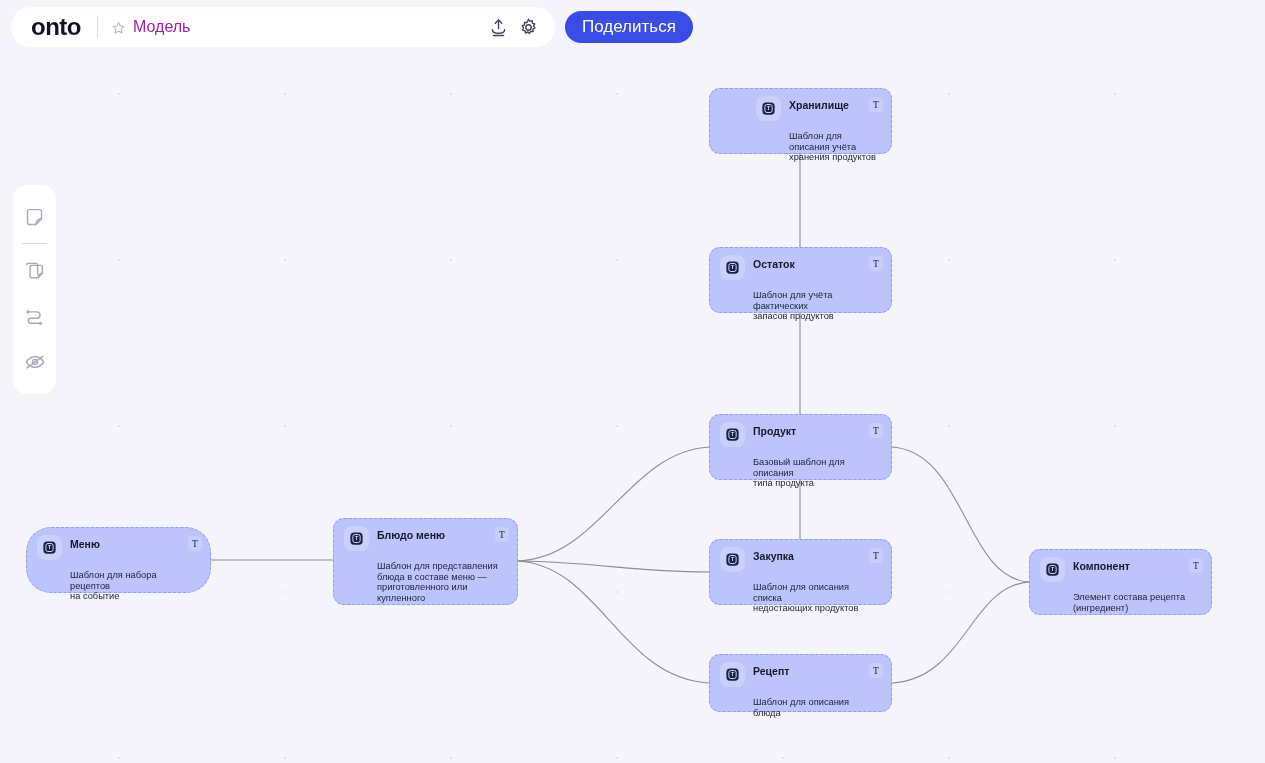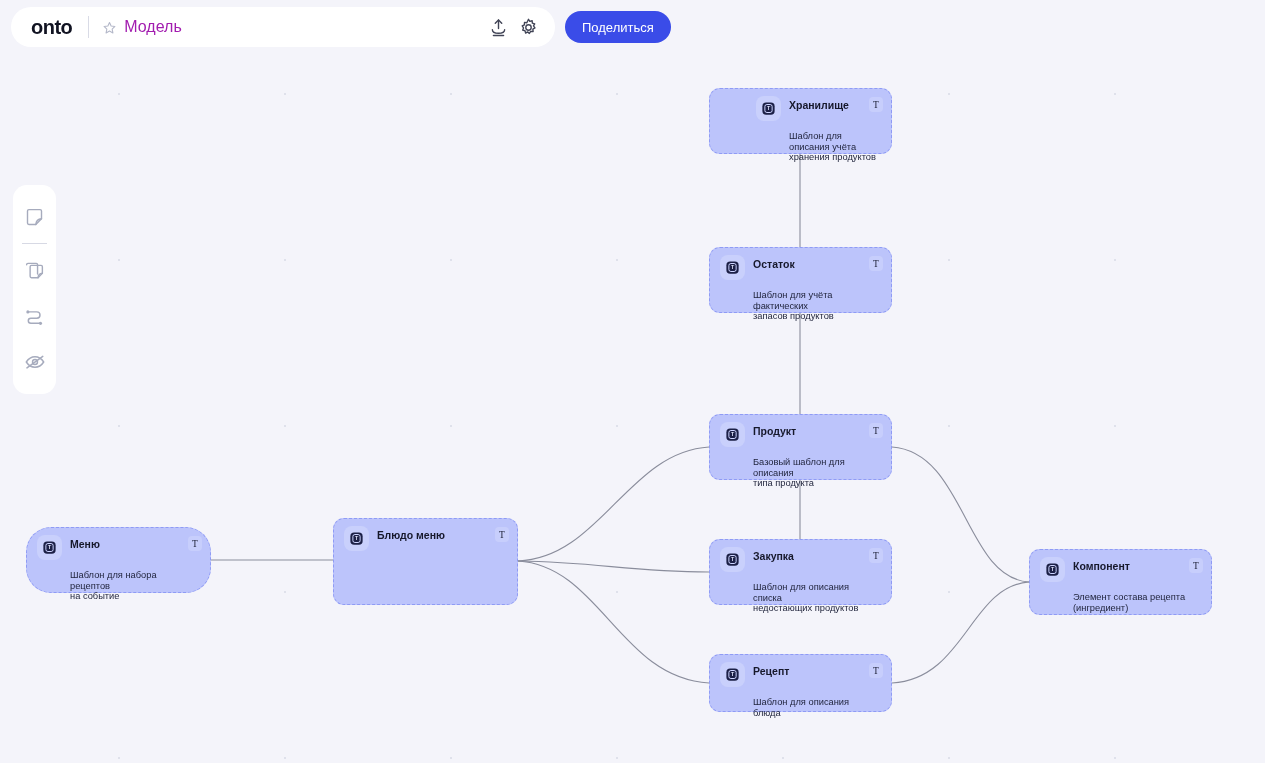--- a/index.html
+++ b/index.html
@@ -25,21 +25,21 @@
     left: 11px; top: 7px;
     width: 544px; height: 40px;
     background: #ffffff;
     border-radius: 20px;
     display: flex;
     align-items: center;
     padding: 0 14px 0 20px;
     z-index: 40;
   }
   .brand {
-    font-size: 20px;
+    font-size: 24px;
     font-weight: bold;
     letter-spacing: -0.5px;
     color: #111322;
     line-height: 1;
   }
   .divider-v {
     width: 1px; height: 22px;
     background: #d9dbe6;
     margin: 0 14px 0 16px;
   }
@@ -58,21 +58,21 @@
   }
   .share-btn {
     position: absolute;
     left: 565px; top: 11px;
     height: 32px;
     background: #3a4ce8;
     color: #fff;
     border: none;
     border-radius: 16px;
     padding: 0 17px;
-    font-size: 13px;
+    font-size: 17px;
     font-family: "Liberation Sans", sans-serif;
     cursor: pointer;
     z-index: 41;
   }
 
   
   .toolbar {
     position: absolute;
     left: 13px; top: 185px;
     width: 43px;
@@ -204,20 +204,24 @@
           <div class="node-icon">
             <svg width="15" height="15" viewBox="0 0 24 24">
               <rect x="2.2" y="2.2" width="19.6" height="19.6" rx="6" fill="#1c2046"></rect>
               <rect x="6.2" y="5.6" width="11.6" height="12.8" rx="3.2" fill="none" stroke="#cdd4ff" stroke-width="1.6"></rect>
               <text x="12" y="15.1" font-size="8.4" font-family="Liberation Sans, sans-serif" font-weight="bold" fill="#e7eaff" text-anchor="middle">T</text>
             </svg>
           </div>
           <div class="node-title">Блюдо меню</div>
           <div class="node-type-badge">T</div>
         </div>
+        <div class="node-desc">Шаблон для представления
+блюда в составе меню —
+приготовленного или
+купленного</div>
       </div>
       <div class="node" style="left: 709px; top: 88px; width: 183px; height: 66px; padding-left: 48px;">
         <div class="node-head">
           <div class="node-icon">
             <svg width="15" height="15" viewBox="0 0 24 24">
               <rect x="2.2" y="2.2" width="19.6" height="19.6" rx="6" fill="#1c2046"></rect>
               <rect x="6.2" y="5.6" width="11.6" height="12.8" rx="3.2" fill="none" stroke="#cdd4ff" stroke-width="1.6"></rect>
               <text x="12" y="15.1" font-size="8.4" font-family="Liberation Sans, sans-serif" font-weight="bold" fill="#e7eaff" text-anchor="middle">T</text>
             </svg>
           </div>

